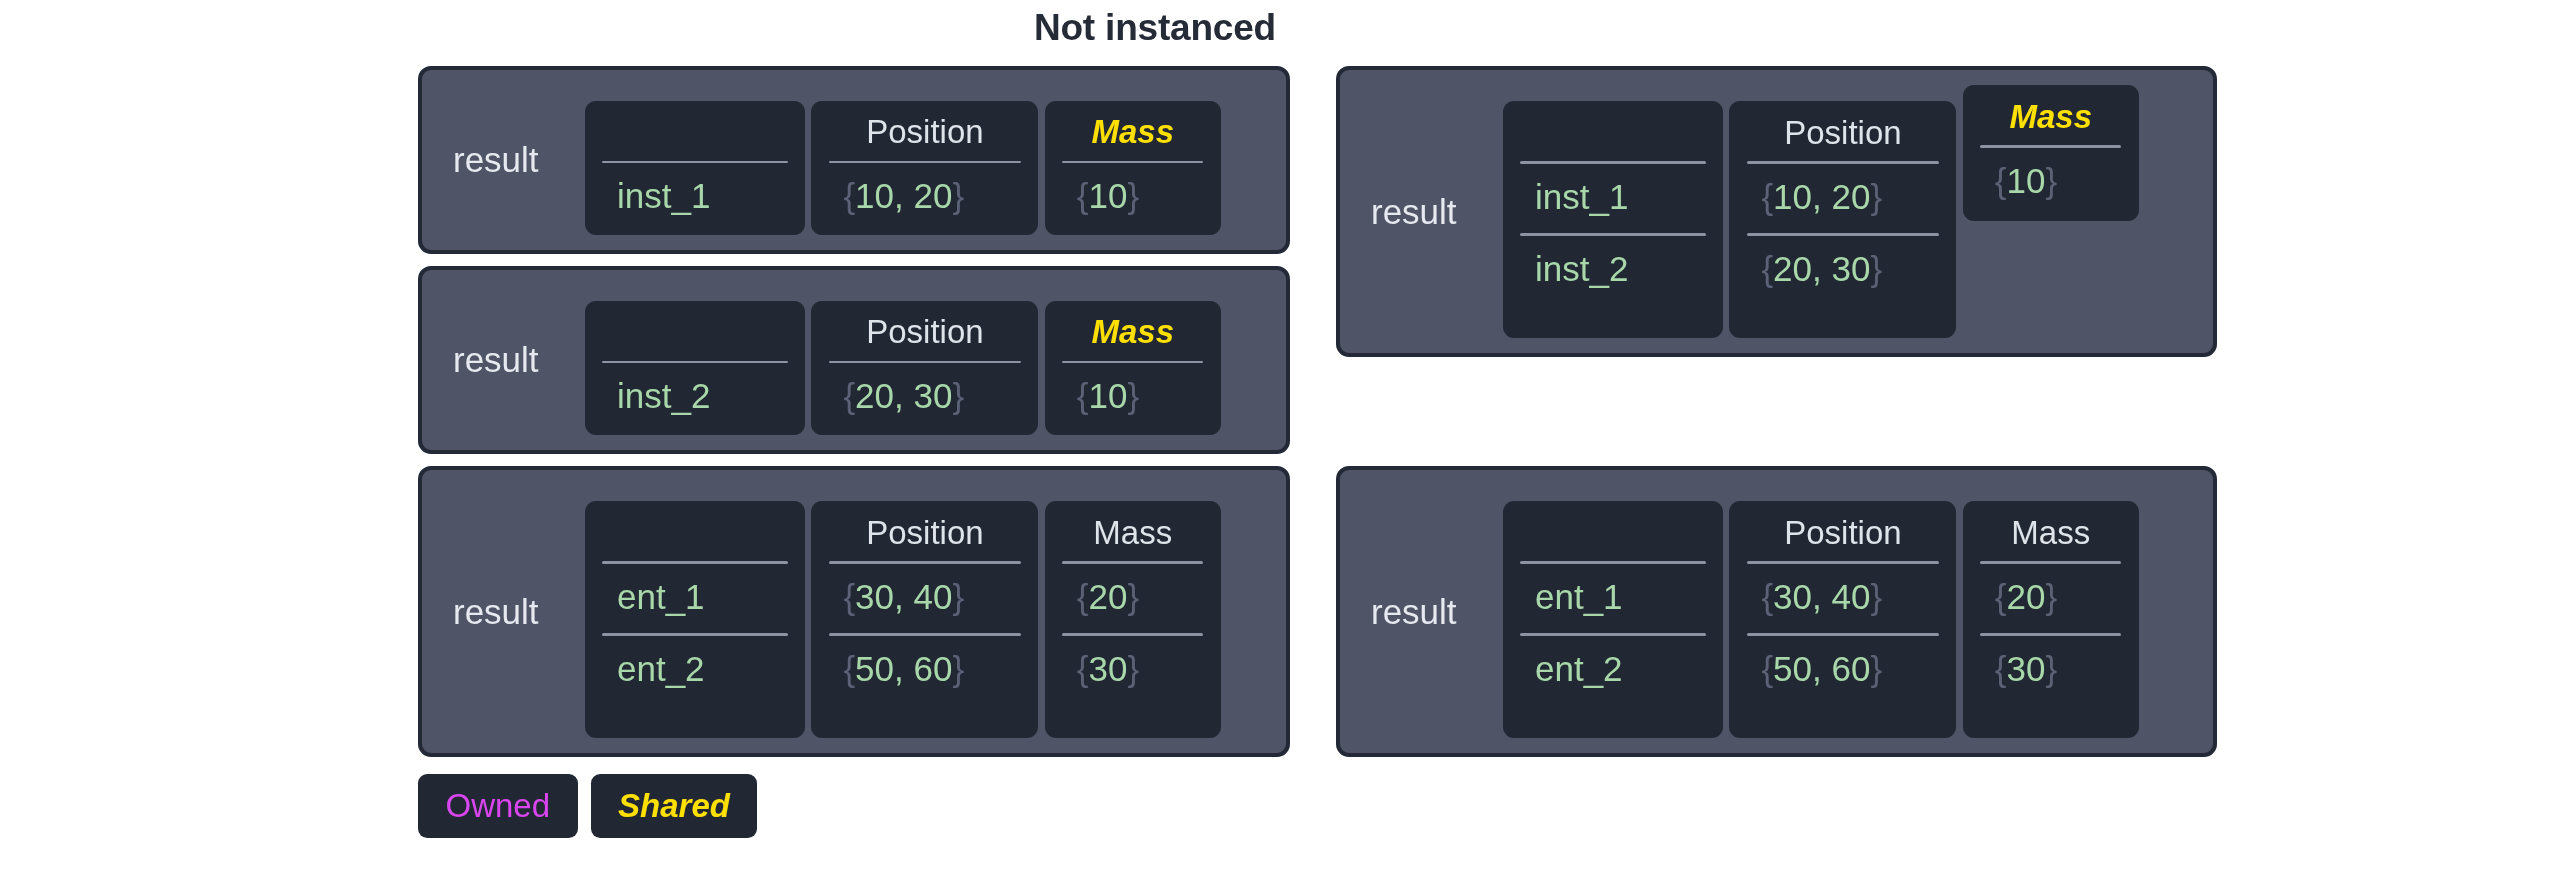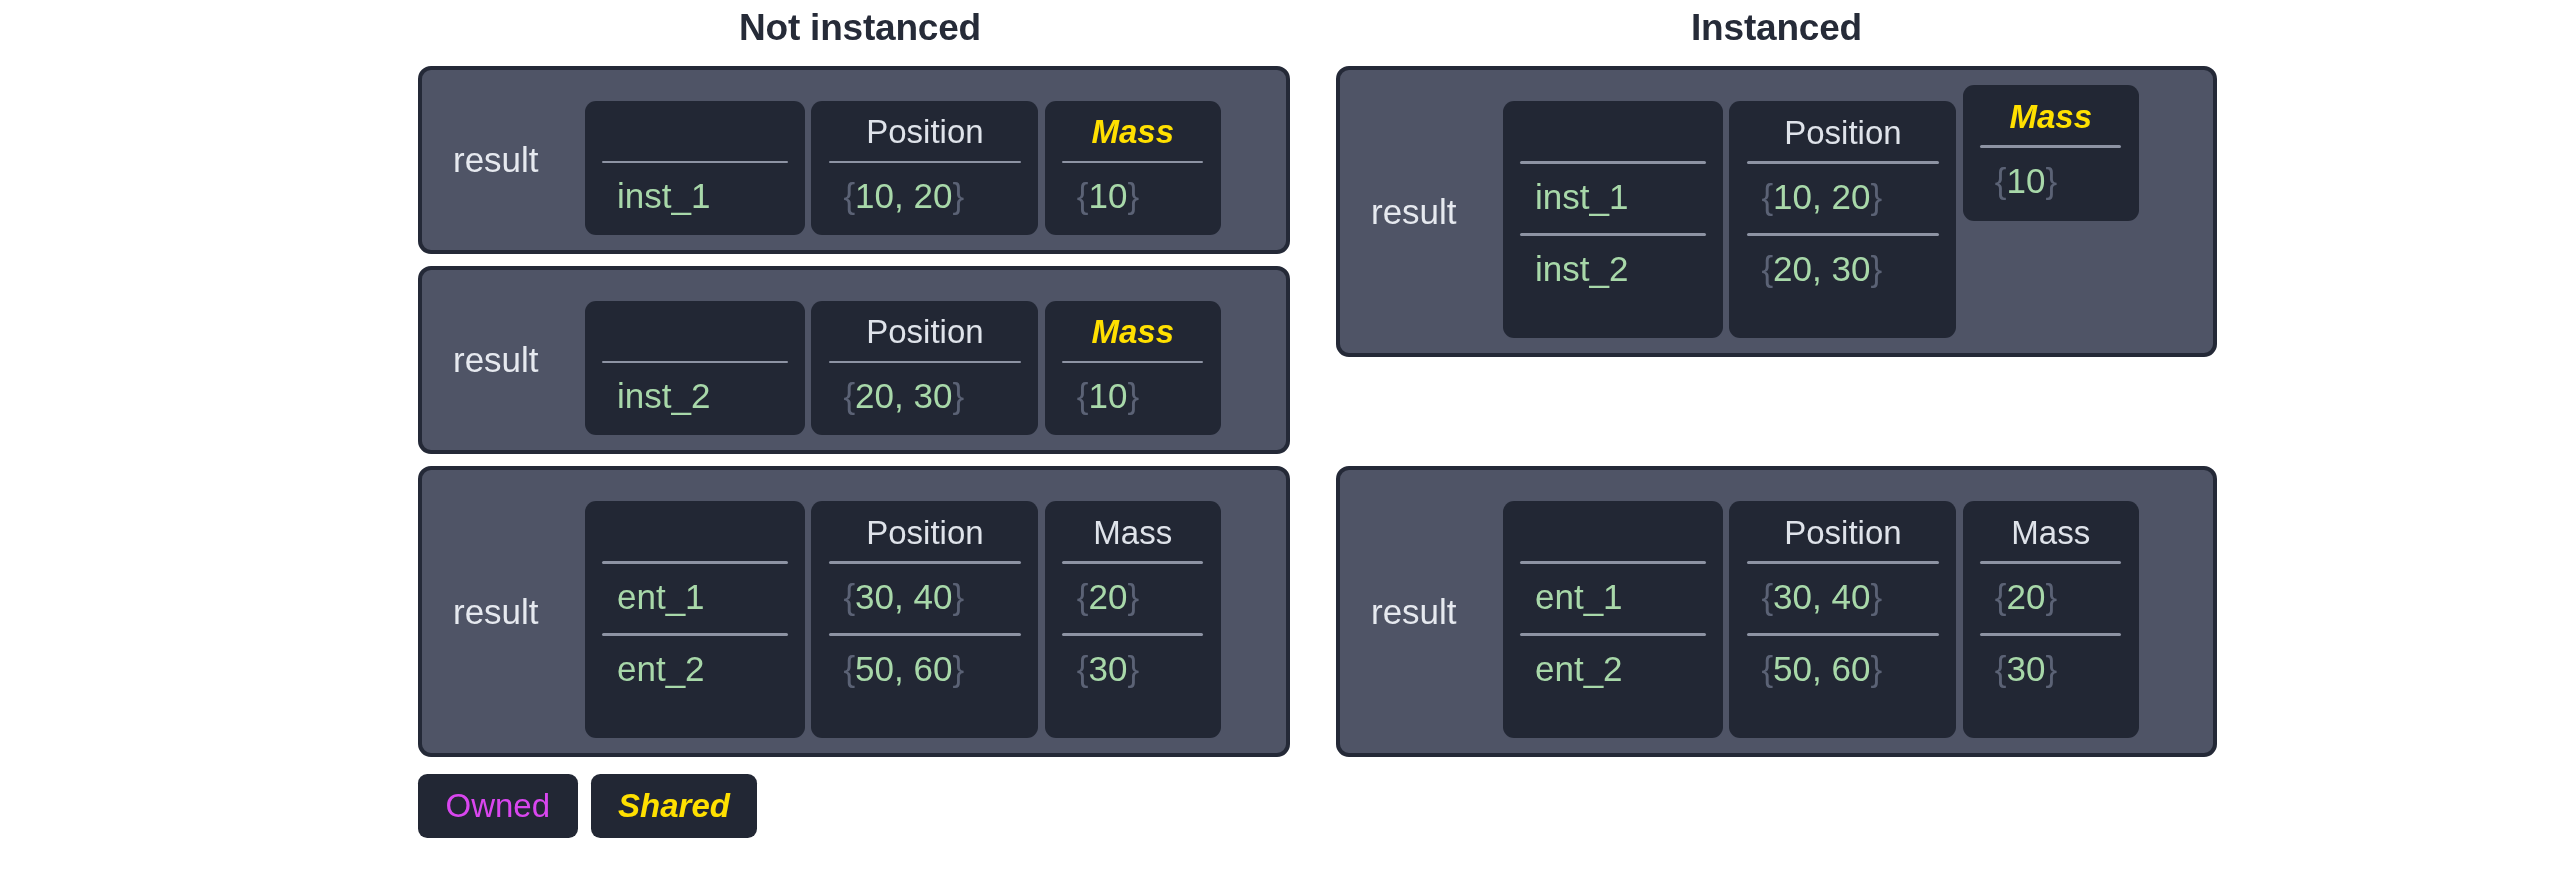--- a/index.html
+++ b/index.html
@@ -24,21 +24,21 @@
   
   .col-title {
     position: absolute;
     font-size: 37px;
     font-weight: bold;
     color: #262b38;
     text-align: center;
     white-space: nowrap;
     letter-spacing: -0.2px;
   }
-  .col-title.left  { left: 424px;  top: 7.3px;  width: 872px; }
+  .col-title.left  { left: 404px;  top: 7.3px;  width: 872px; text-align: right; }
   .col-title.right { left: 1336px; top: 7.3px;  width: 881px; }
 
   
   .card {
     position: absolute;
     background: #4f5466;
     border: 4.6px solid #242937;
     border-radius: 13px;
     box-sizing: border-box;
     display: flex;
@@ -143,21 +143,20 @@
   }
   .legend-chip.owned  { color: #d946ef; font-style: normal; }
   .legend-chip.shared { color: #ffe000; font-style: italic; font-weight: bold; }
 </style>
 </head>
 <body>
 
 <div class="stage">
 
   <div class="col-title left">Not instanced</div>
-  <div class="col-title right">Instanced</div>
 
   <div class="card" style="left:418px; top:66px; width:872px; height:188px;">
     <div class="result-label">result</div>
     <div class="cols">
       <div class="col name-col full">
         <div class="col-head blank"></div>
         <div class="cell">
             <span class="val">inst_1</span>
           </div>
       </div>

